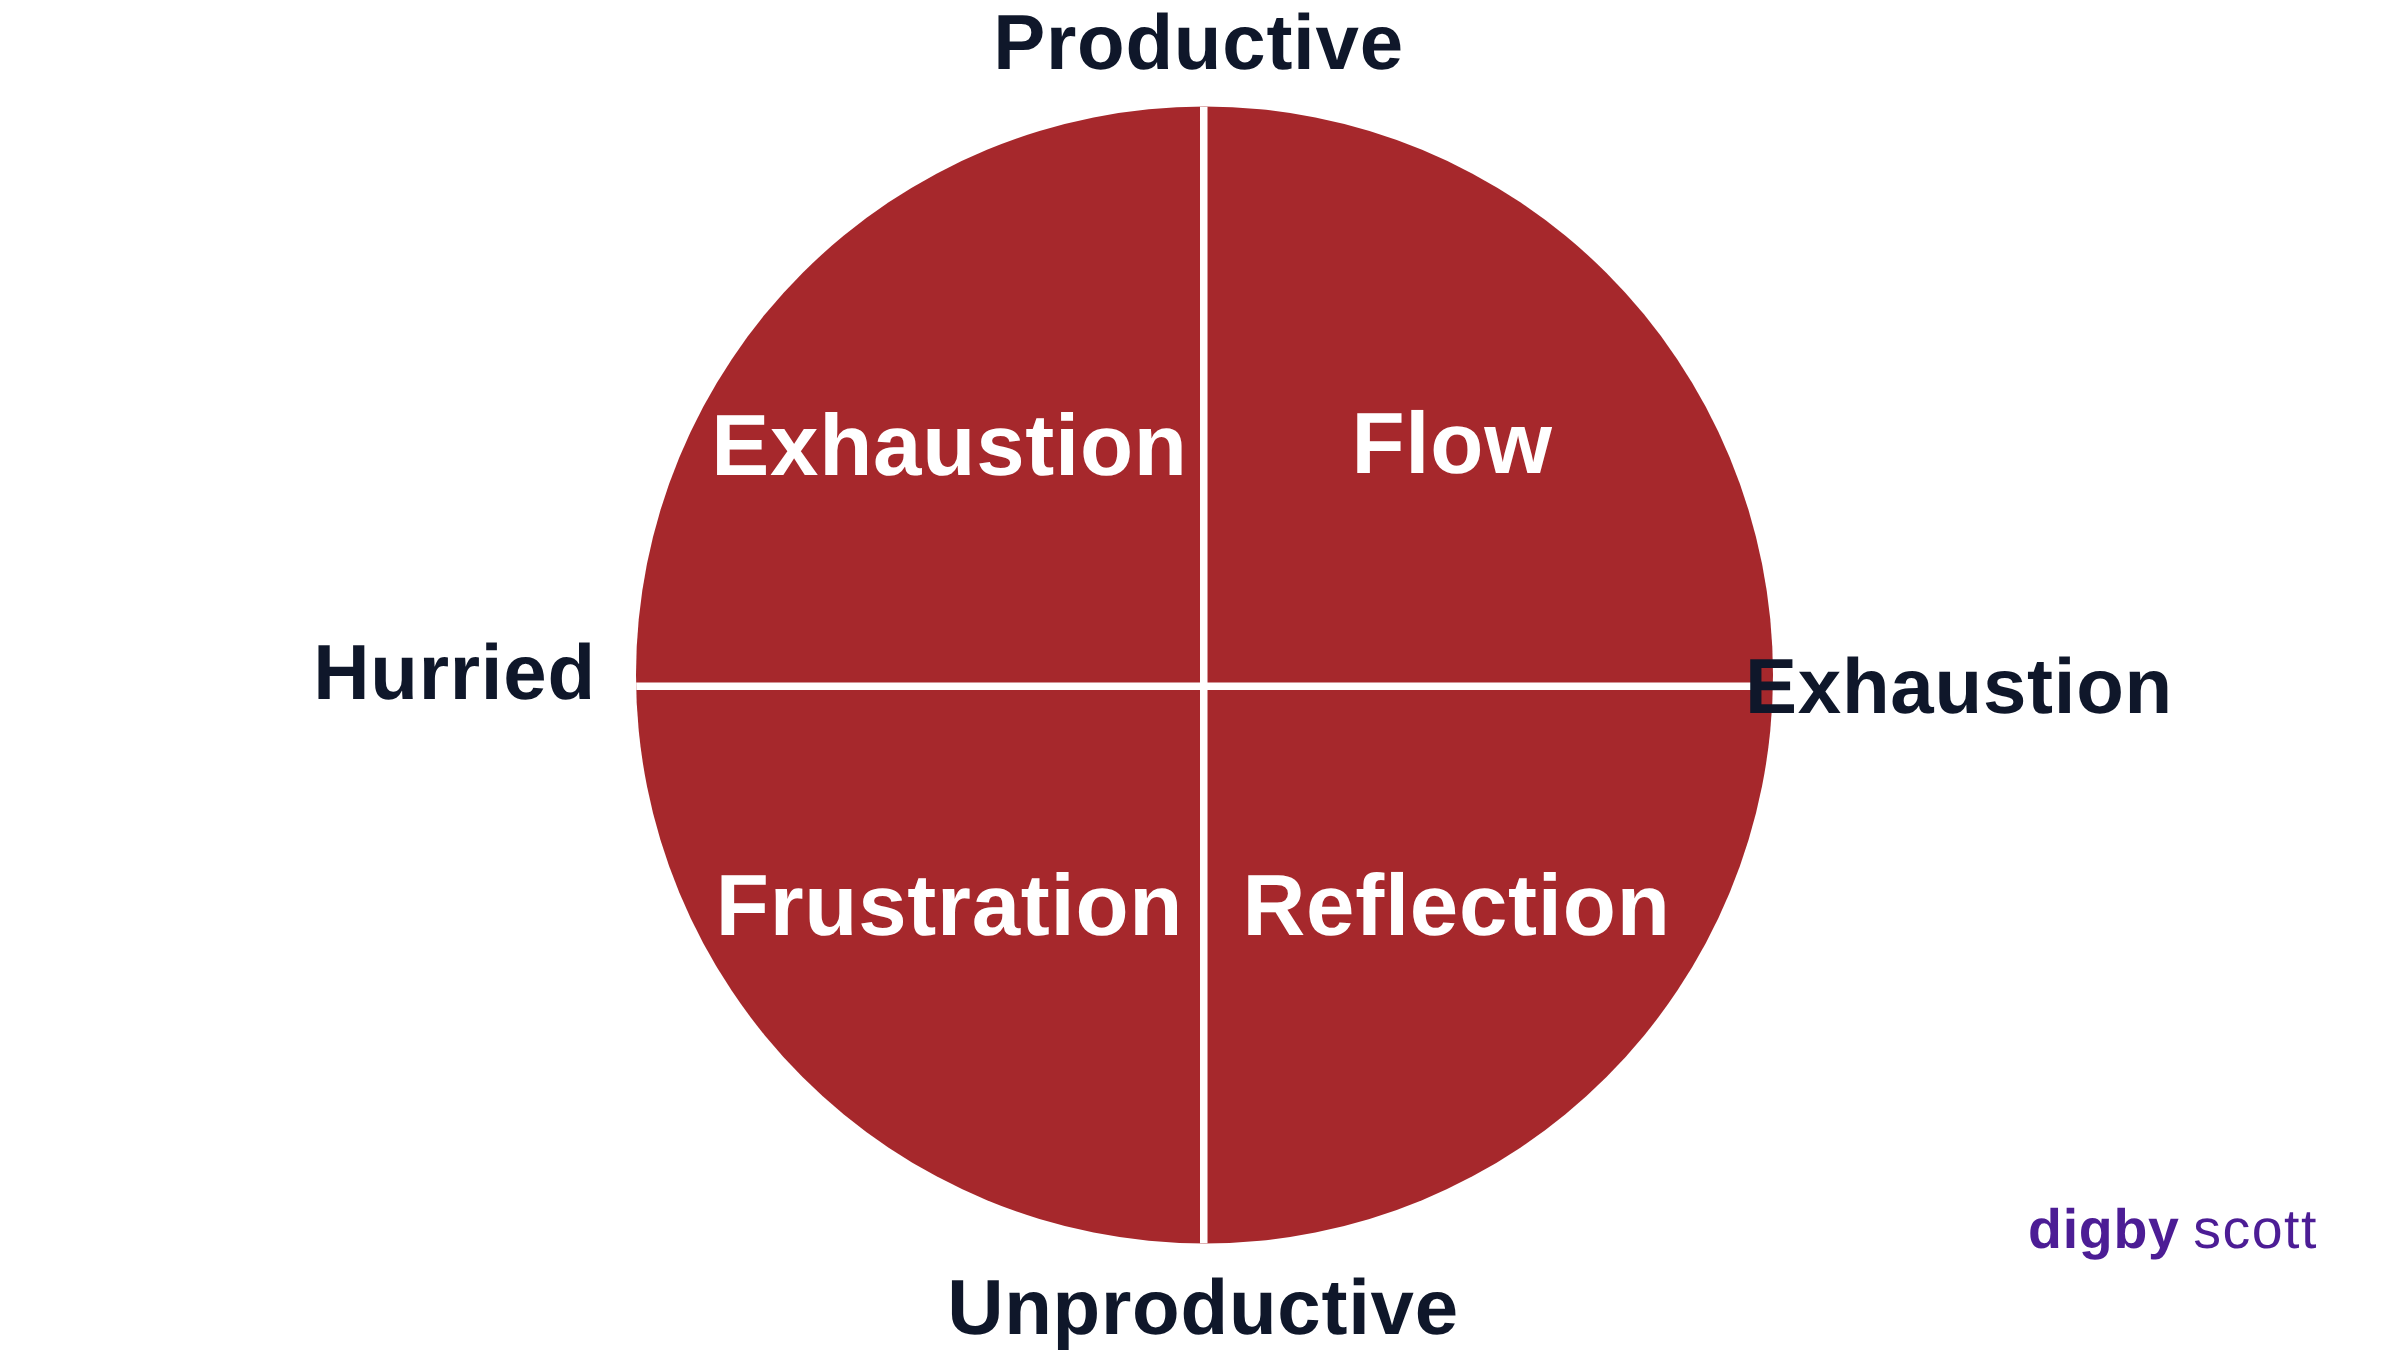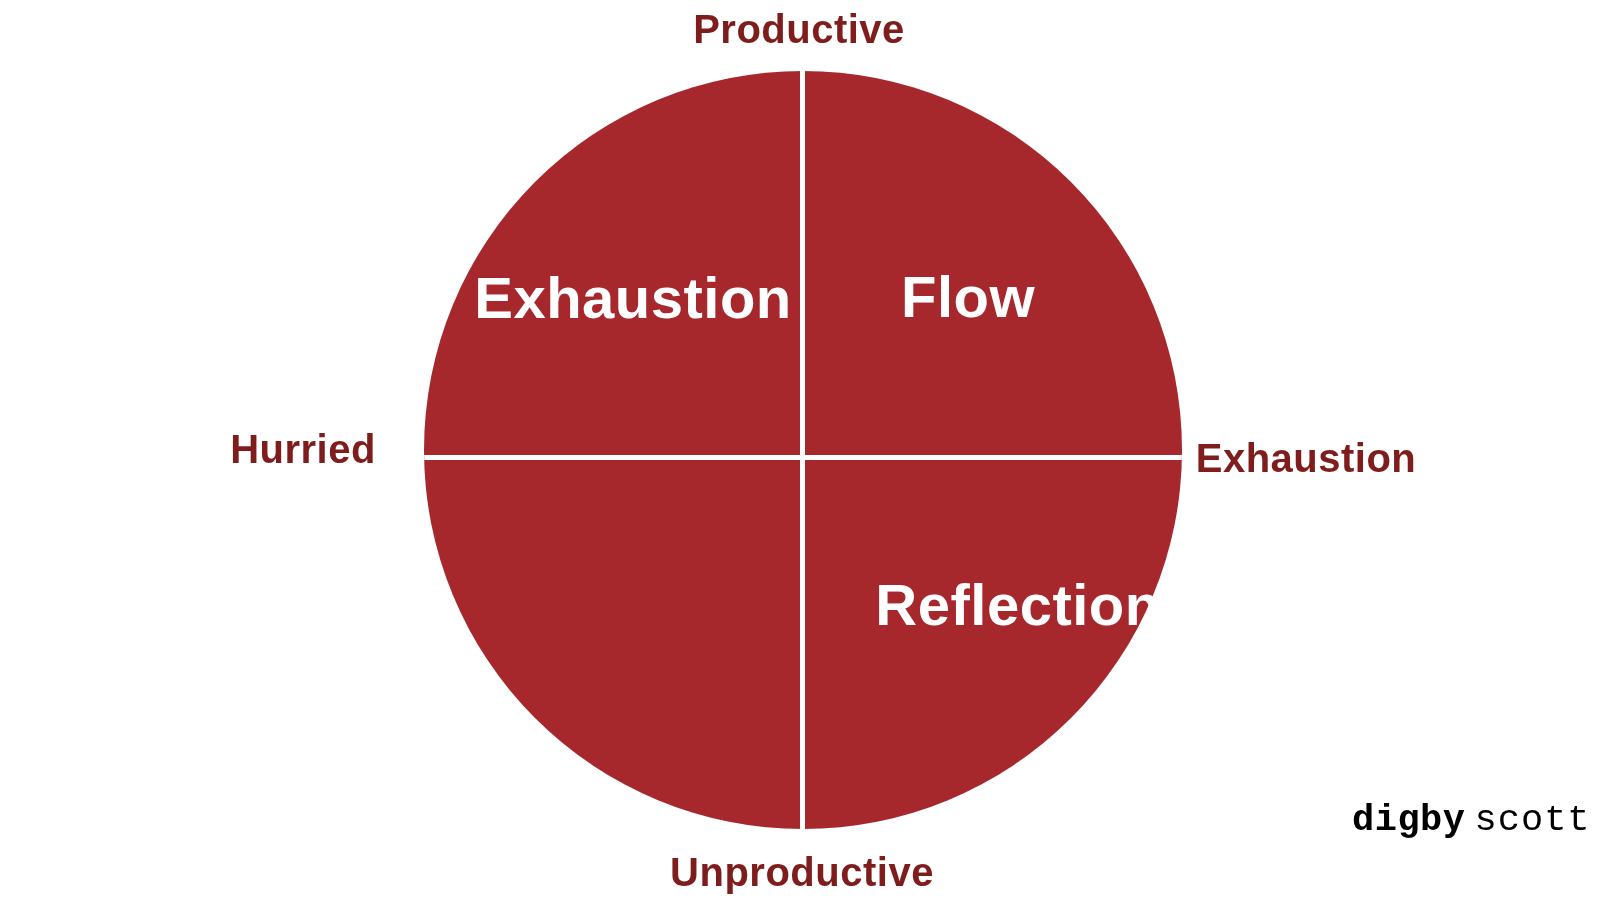--- a/index.html
+++ b/index.html
@@ -52,62 +52,62 @@
     transform: translate(-50%, -50%);
     color: #ffffff;
     font-weight: 700;
     font-size: 58px;
     letter-spacing: 0.5px;
     white-space: nowrap;
   }
   #label-exhaustion { left: 633px; top: 297px; }
   #label-flow       { left: 968px; top: 296px; }
   #label-frustration{ left: 633px; top: 604px; }
-  #label-reflection { left: 1018px; top: 604px; }
+  #label-reflection { left: 971px; top: 604px; }
   
   .axis-label {
     position: absolute;
     transform: translate(-50%, -50%);
-    color: #7f1d1d;
+    color: #0f172a;
     font-weight: 700;
-    font-size: 40px;
+    font-size: 52px;
     letter-spacing: 0.5px;
     white-space: nowrap;
   }
   #axis-top    { left: 799px;  top: 29px;  }
   #axis-bottom { left: 802px;  top: 872px; }
   #axis-left   { left: 303px;  top: 449px; }
   #axis-right  { left: 1306px; top: 458px; }
   
   .logo {
     position: absolute;
     left: 1352px;
     top: 799px;
     font-size: 37px;
-    color: #000000;
+    color: #4c1d95;
     white-space: nowrap;
-    font-family: Liberation Mono, monospace;
   }
   .logo-bold  { font-weight: 700; letter-spacing: 0.5px; }
   .logo-light { font-weight: 400; margin-left: 9px; letter-spacing: 1px; }
 </style>
 </head>
 <body>
 
 <div class="canvas">
 
   <div class="circle">
     <div class="divider-v"></div>
     <div class="divider-h"></div>
   </div>
 
   <div class="quad-label" id="label-exhaustion">Exhaustion</div>
 
   <div class="quad-label" id="label-flow">Flow</div>
 
+  <div class="quad-label" id="label-frustration">Frustration</div>
 
   <div class="quad-label" id="label-reflection">Reflection</div>
 
   <div class="axis-label" id="axis-top">Productive</div>
 
   <div class="axis-label" id="axis-left">Hurried</div>
 
   <div class="axis-label" id="axis-bottom">Unproductive</div>
 
   <div class="axis-label" id="axis-right">Exhaustion</div>

